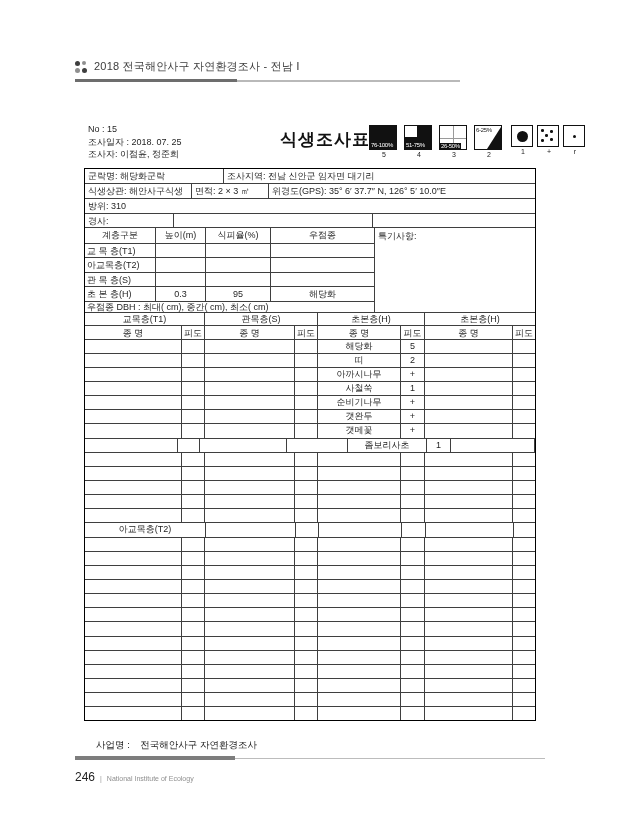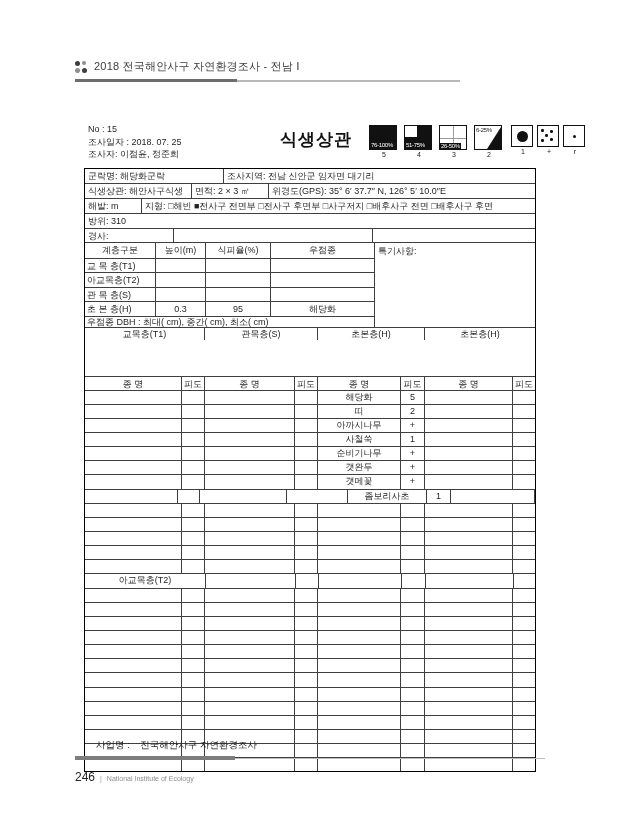--- a/index.html
+++ b/index.html
@@ -63,21 +63,21 @@
   .lc{box-sizing:border-box;overflow:hidden;white-space:nowrap;padding:0 2px;}
   .lc + .lc{border-left:1px solid #3f3f3f;}
   .lc.ctr{text-align:center;}
   .lw70{width:70px;}.lw50{width:50px;}.lw65{width:65px;}
   .lh15{height:15px;line-height:15px;}
   .lh14{height:14.4px;line-height:14.4px;}
   .lh11{height:11px;line-height:11px;}
   
   .sp-ghead,.sp-subhead{display:flex;border-top:1px solid #3f3f3f;box-sizing:border-box;}
   .sp-ghead{height:13px;line-height:13px;}
-  .sp-subhead{height:14px;line-height:14px;margin-top:36px;}
+  .sp-subhead{height:14px;line-height:14px;}
   .sgc{box-sizing:border-box;text-align:center;overflow:hidden;}
   .sgc + .sgc{border-left:1px solid #3f3f3f;}
   .gw1{width:119px;}.gw2{width:113px;}.gw3{width:107px;}
   .sp-row{display:flex;height:14.15px;line-height:13.5px;border-top:1px solid #3f3f3f;box-sizing:border-box;}
   .spc{box-sizing:border-box;text-align:center;overflow:hidden;white-space:nowrap;font-size:9px;}
   .spc + .spc{border-left:1px solid #3f3f3f;}
   
   .project{position:absolute;left:96px;top:739px;font-size:9.5px;color:#222;}
   .ftr-line-dark{position:absolute;left:75px;top:756px;width:160px;height:3.5px;background:#7d7d7d;}
   .ftr-line-light{position:absolute;left:235px;top:757.5px;width:310px;height:1.5px;background:#bcbcbc;}
@@ -100,21 +100,21 @@
 </div>
 <div class="hdr-line-dark"></div>
 <div class="hdr-line-light"></div>
 
 <div class="docinfo">
   <div>No : 15</div>
   <div>조사일자 : 2018. 07. 25</div>
   <div>조사자: 이점윤, 정준희</div>
 </div>
 
-<div class="form-title">식생상관</div>
+<div class="form-title">식생조사표</div>
 
 <div class="legend">
   <div class="lg-item">
     <div class="lg-box lg-b5">
       <span class="lab-w">76-100%</span>
     </div>
     <div class="lg-num">5</div>
   </div>
   <div class="lg-item">
     <div class="lg-box lg-b4">
@@ -166,24 +166,20 @@
 
 <div class="form">
   <div class="fr h14">
     <div class="fc w106">군락명: 해당화군락</div>
     <div class="fc flex1">조사지역: 전남 신안군 임자면 대기리</div>
   </div>
   <div class="fr h15">
     <div class="fc w106">식생상관: 해안사구식생</div>
     <div class="fc w77">면적: 2 × 3 ㎡</div>
     <div class="fc flex1">위경도(GPS): 35° 6′ 37.7″ N, 126° 5′ 10.0″E</div>
-  </div>
-  <div class="fr h15">
-    <div class="fc w56 pre">해발:   m</div>
-    <div class="fc flex1">지형: □해빈 ■전사구 전면부 □전사구 후면부 □사구저지 □배후사구 전면 □배후사구 후면</div>
   </div>
   <div class="fr h15">
     <div class="fc w56">방위: 310</div>
   </div>
   <div class="fr h14">
     <div class="fc w56">경사:</div>
     <div class="fc flex1"></div>
     <div class="fc w163"></div>
   </div>
 

